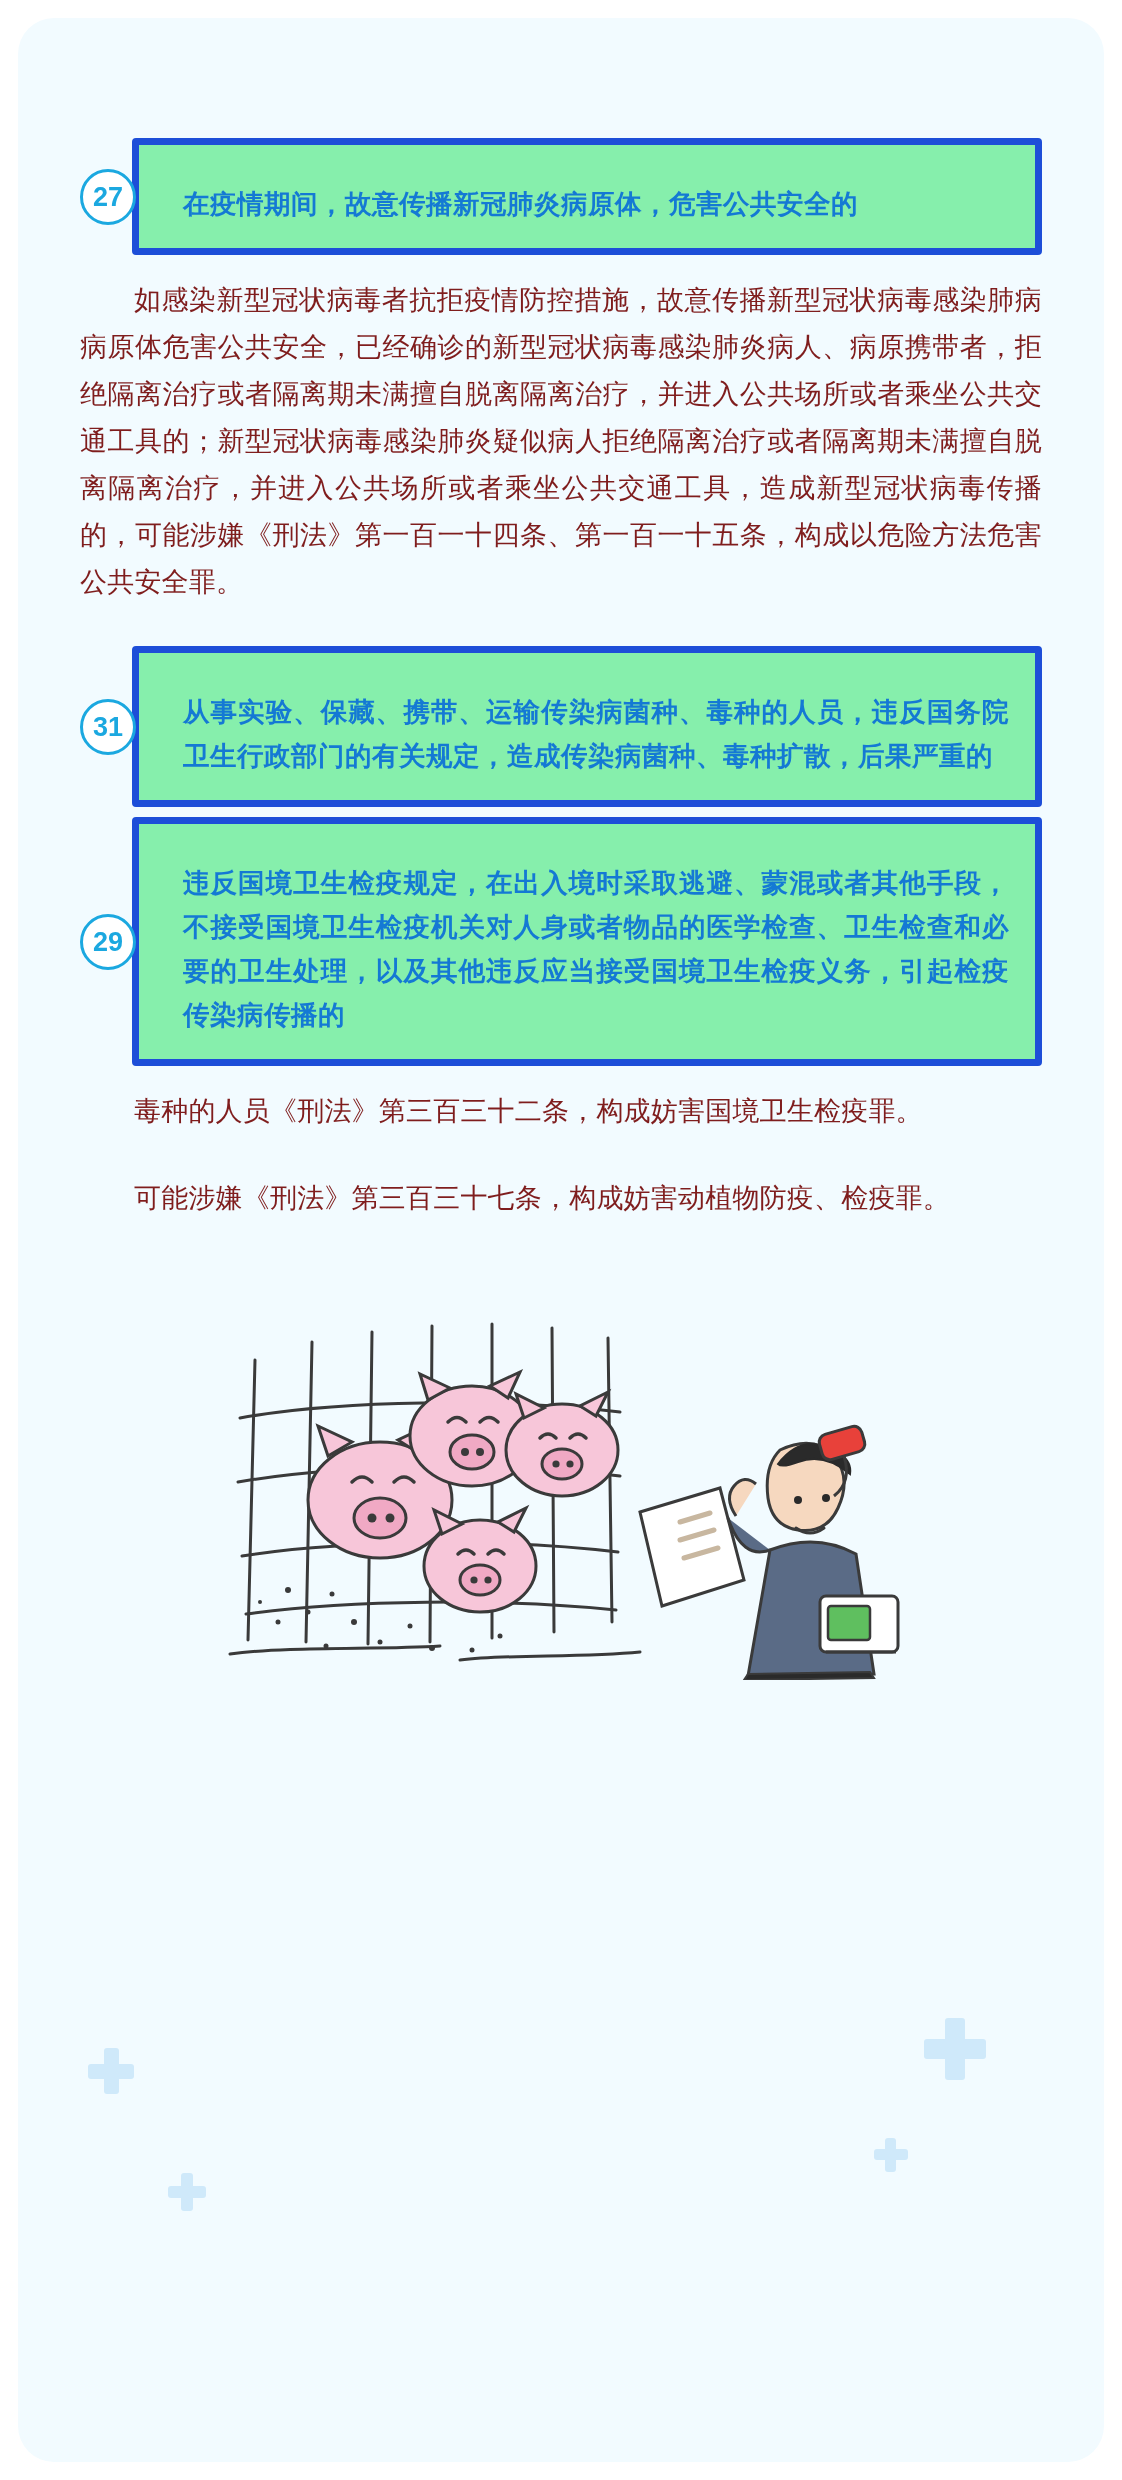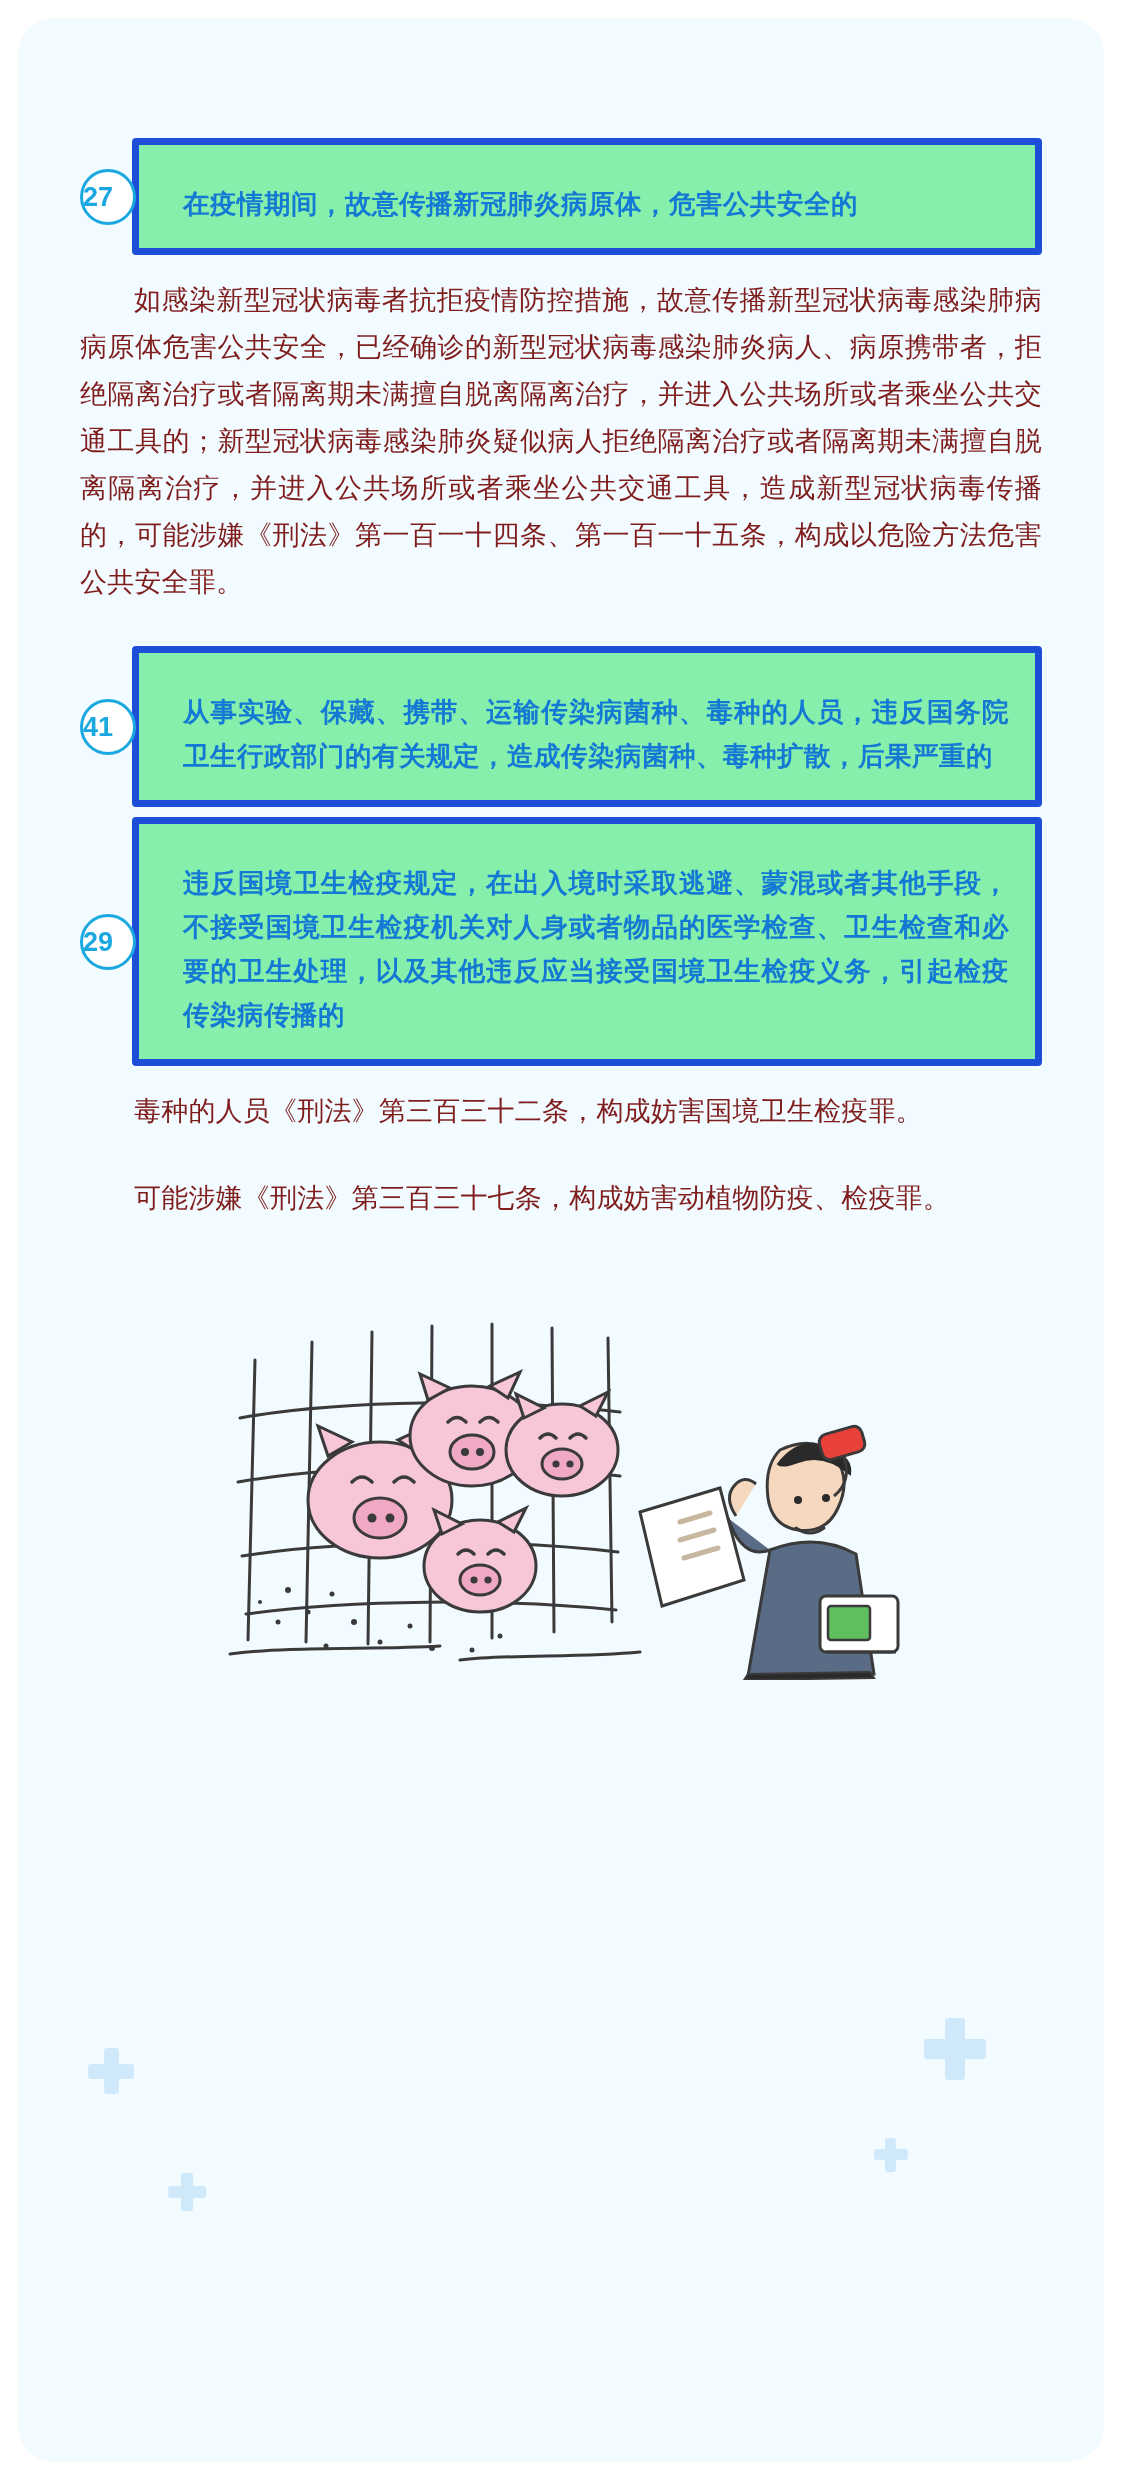--- a/index.html
+++ b/index.html
@@ -65,21 +65,21 @@
     transform: translateY(-50%);
     width: 56px;
     height: 56px;
     border-radius: 50%;
     background: #ffffff;
     border: 3px solid #1ba8e0;
     color: #1ba8e0;
     font-weight: bold;
     font-size: 27px;
     line-height: 50px;
-    text-align: left;
+    text-align: center;
     box-sizing: border-box;
     z-index: 3;
   }
 
   
   .para {
     color: #7f1d1d;
     font-size: 27px;
     line-height: 47px;
     text-align: justify;
@@ -136,21 +136,21 @@
 
       <div class="item">
         <div class="badge">27</div>
         <div class="headbox">
           <div class="htext">在疫情期间，故意传播新冠肺炎病原体，危害公共安全的</div>
         </div>
       </div>
       <p class="para">如感染新型冠状病毒者抗拒疫情防控措施，故意传播新型冠状病毒感染肺病病原体危害公共安全，已经确诊的新型冠状病毒感染肺炎病人、病原携带者，拒绝隔离治疗或者隔离期未满擅自脱离隔离治疗，并进入公共场所或者乘坐公共交通工具的；新型冠状病毒感染肺炎疑似病人拒绝隔离治疗或者隔离期未满擅自脱离隔离治疗，并进入公共场所或者乘坐公共交通工具，造成新型冠状病毒传播的，可能涉嫌《刑法》第一百一十四条、第一百一十五条，构成以危险方法危害公共安全罪。</p>
 
       <div class="item">
-        <div class="badge">41</div>
+        <div class="badge">31</div>
         <div class="headbox">
           <div class="htext">从事实验、保藏、携带、运输传染病菌种、毒种的人员，违反国务院卫生行政部门的有关规定，造成传染病菌种、毒种扩散，后果严重的</div>
         </div>
       </div>
 
       <div class="item">
         <div class="badge">29</div>
         <div class="headbox">
           <div class="htext">违反国境卫生检疫规定，在出入境时采取逃避、蒙混或者其他手段，不接受国境卫生检疫机关对人身或者物品的医学检查、卫生检查和必要的卫生处理，以及其他违反应当接受国境卫生检疫义务，引起检疫传染病传播的</div>
         </div>

